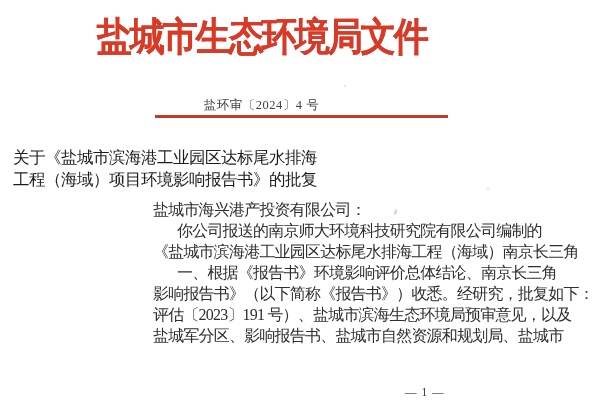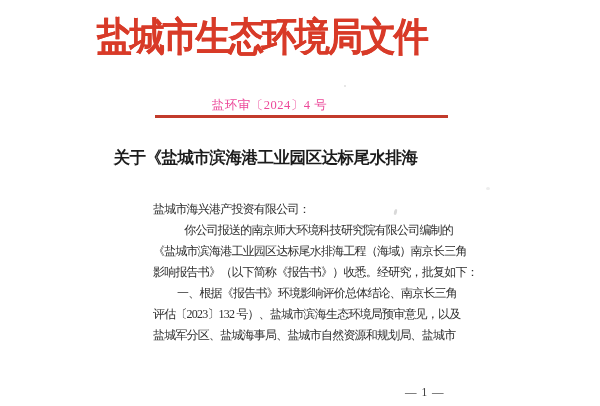--- a/index.html
+++ b/index.html
@@ -27,47 +27,47 @@
     font-size: 35px;
     font-weight: bold;
     letter-spacing: -2px;
     color: var(--header-red);
     transform: scaleY(1.12);
     transform-origin: top center;
     text-shadow: 0.4px 0 0 var(--header-red);
   }
   .doc-no {
     position: absolute;
-    top: 97px; left: 8px; width: 100%;
+    top: 97px; left: 0; width: 100%;
     text-align: center;
     font-size: 12.5px;
     letter-spacing: 0.5px;
-    color: #ec4899;
+    color: #404040;
   }
   .red-rule {
     position: absolute;
     top: 115px; left: 155px;
     width: 293px; height: 2.5px;
     background: var(--rule-red);
   }
   .doc-title {
     position: absolute;
-    top: 147px; left: 4px; width: 100%;
-    text-align: center;
+    top: 147px; left: 13px; width: 100%;
+    text-align: left;
     font-size: 16.5px;
-    font-weight: bold;
+    font-weight: normal;
     letter-spacing: -0.5px;
     line-height: 21.5px;
     color: var(--title-black);
   }
   .body-text {
     position: absolute;
     top: 199px; left: 153px;
     width: 300px;
-    font-size: 12px;
+    font-size: 16px;
     letter-spacing: -0.8px;
     line-height: 21px;
     color: var(--text-dark);
     white-space: nowrap;
   }
   .body-line { height: 21px; }
   .body-line.indent { padding-left: 24px; text-align: right; }
   .page-no {
     position: absolute;
     top: 386px; left: 405px;
@@ -91,30 +91,31 @@
 <div class="page">
 
   <div class="red-header">盐城市生态环境局文件</div>
 
   <div class="doc-no">盐环审〔2024〕4 号</div>
 
   <div class="red-rule"></div>
 
   <div class="doc-title">
     <div class="title-line">关于《盐城市滨海港工业园区达标尾水排海</div>
+    <div class="title-line">工程（海域）项目环境影响报告书》的批复</div>
   </div>
 
   <div class="body-text">
     <div class="body-line">盐城市海兴港产投资有限公司：</div>
     <div class="body-line indent">你公司报送的南京师大环境科技研究院有限公司编制的</div>
     <div class="body-line">《盐城市滨海港工业园区达标尾水排海工程（海域）南京长三角</div>
+    <div class="body-line indent">一、根据《报告书》环境影响评价总体结论、南京长三角</div>
     <div class="body-line">影响报告书》（以下简称《报告书》）收悉。经研究，批复如下：</div>
-    <div class="body-line indent">一、根据《报告书》环境影响评价总体结论、南京长三角</div>
-    <div class="body-line">评估〔2023〕132 号）、盐城市滨海生态环境局预审意见，以及</div>
-    <div class="body-line">盐城军分区、盐城海事局、盐城市自然资源和规划局、盐城市</div>
+    <div class="body-line">评估〔2023〕191 号）、盐城市滨海生态环境局预审意见，以及</div>
+    <div class="body-line">盐城军分区、影响报告书、盐城市自然资源和规划局、盐城市</div>
   </div>
 
   <div class="page-no">— 1 —</div>
 
   <div class="scan-artifact artifact-1"></div>
   <div class="scan-artifact artifact-2"></div>
   <div class="scan-artifact artifact-3"></div>
 
 </div>
 

